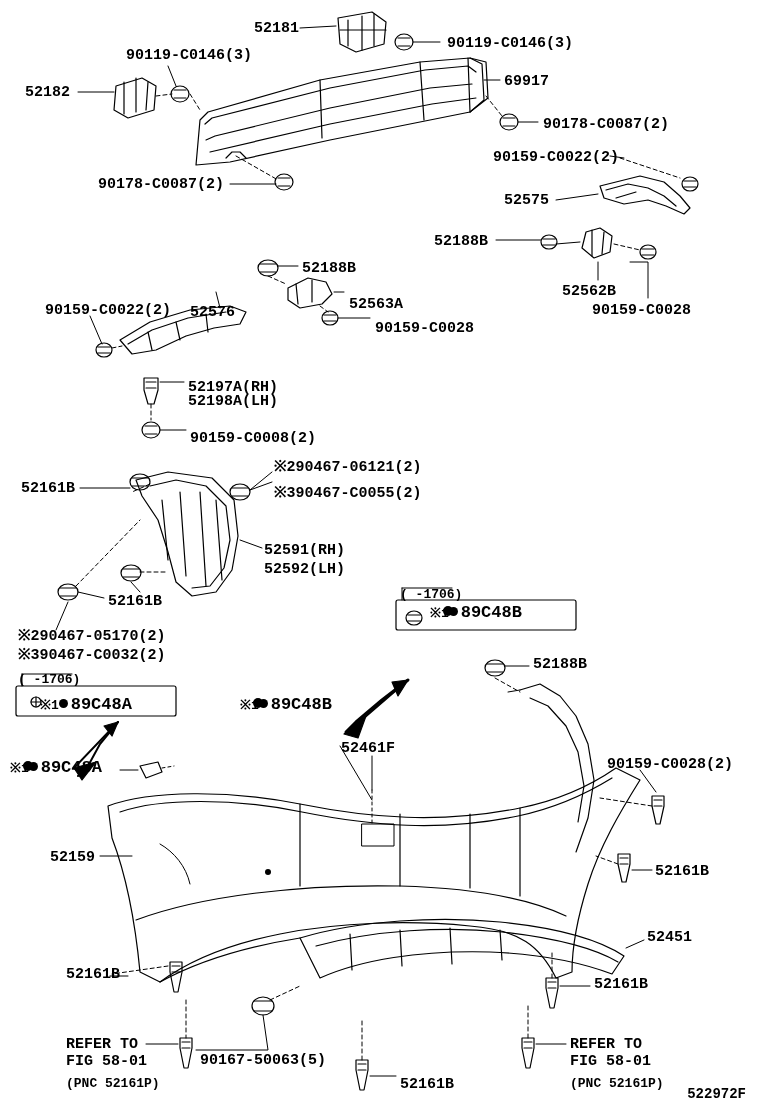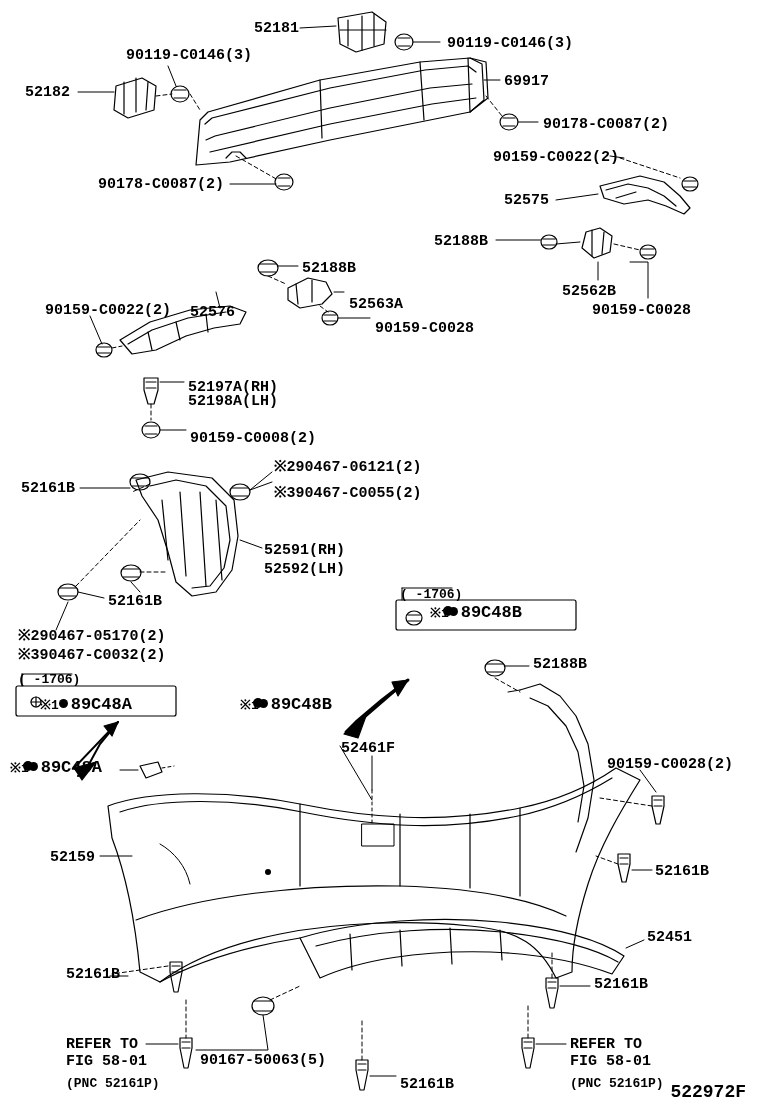--- a/index.html
+++ b/index.html
@@ -37,21 +37,21 @@
     line-height: 15px;
   }
   .lbl.sm {
     font-size: 13px;
   }
   .footer-code {
     position: absolute;
     right: 14px;
     bottom: 10px;
     font-family: "Liberation Mono", monospace;
-    font-size: 18px;
+    font-size: 14px;
     font-weight: 700;
   }
   .legend {
     position: absolute;
     left: 509px;
     top: 410px;
     font-family: "Liberation Mono", monospace;
     font-size: 13.5px;
     line-height: 18.5px;
     white-space: pre;

